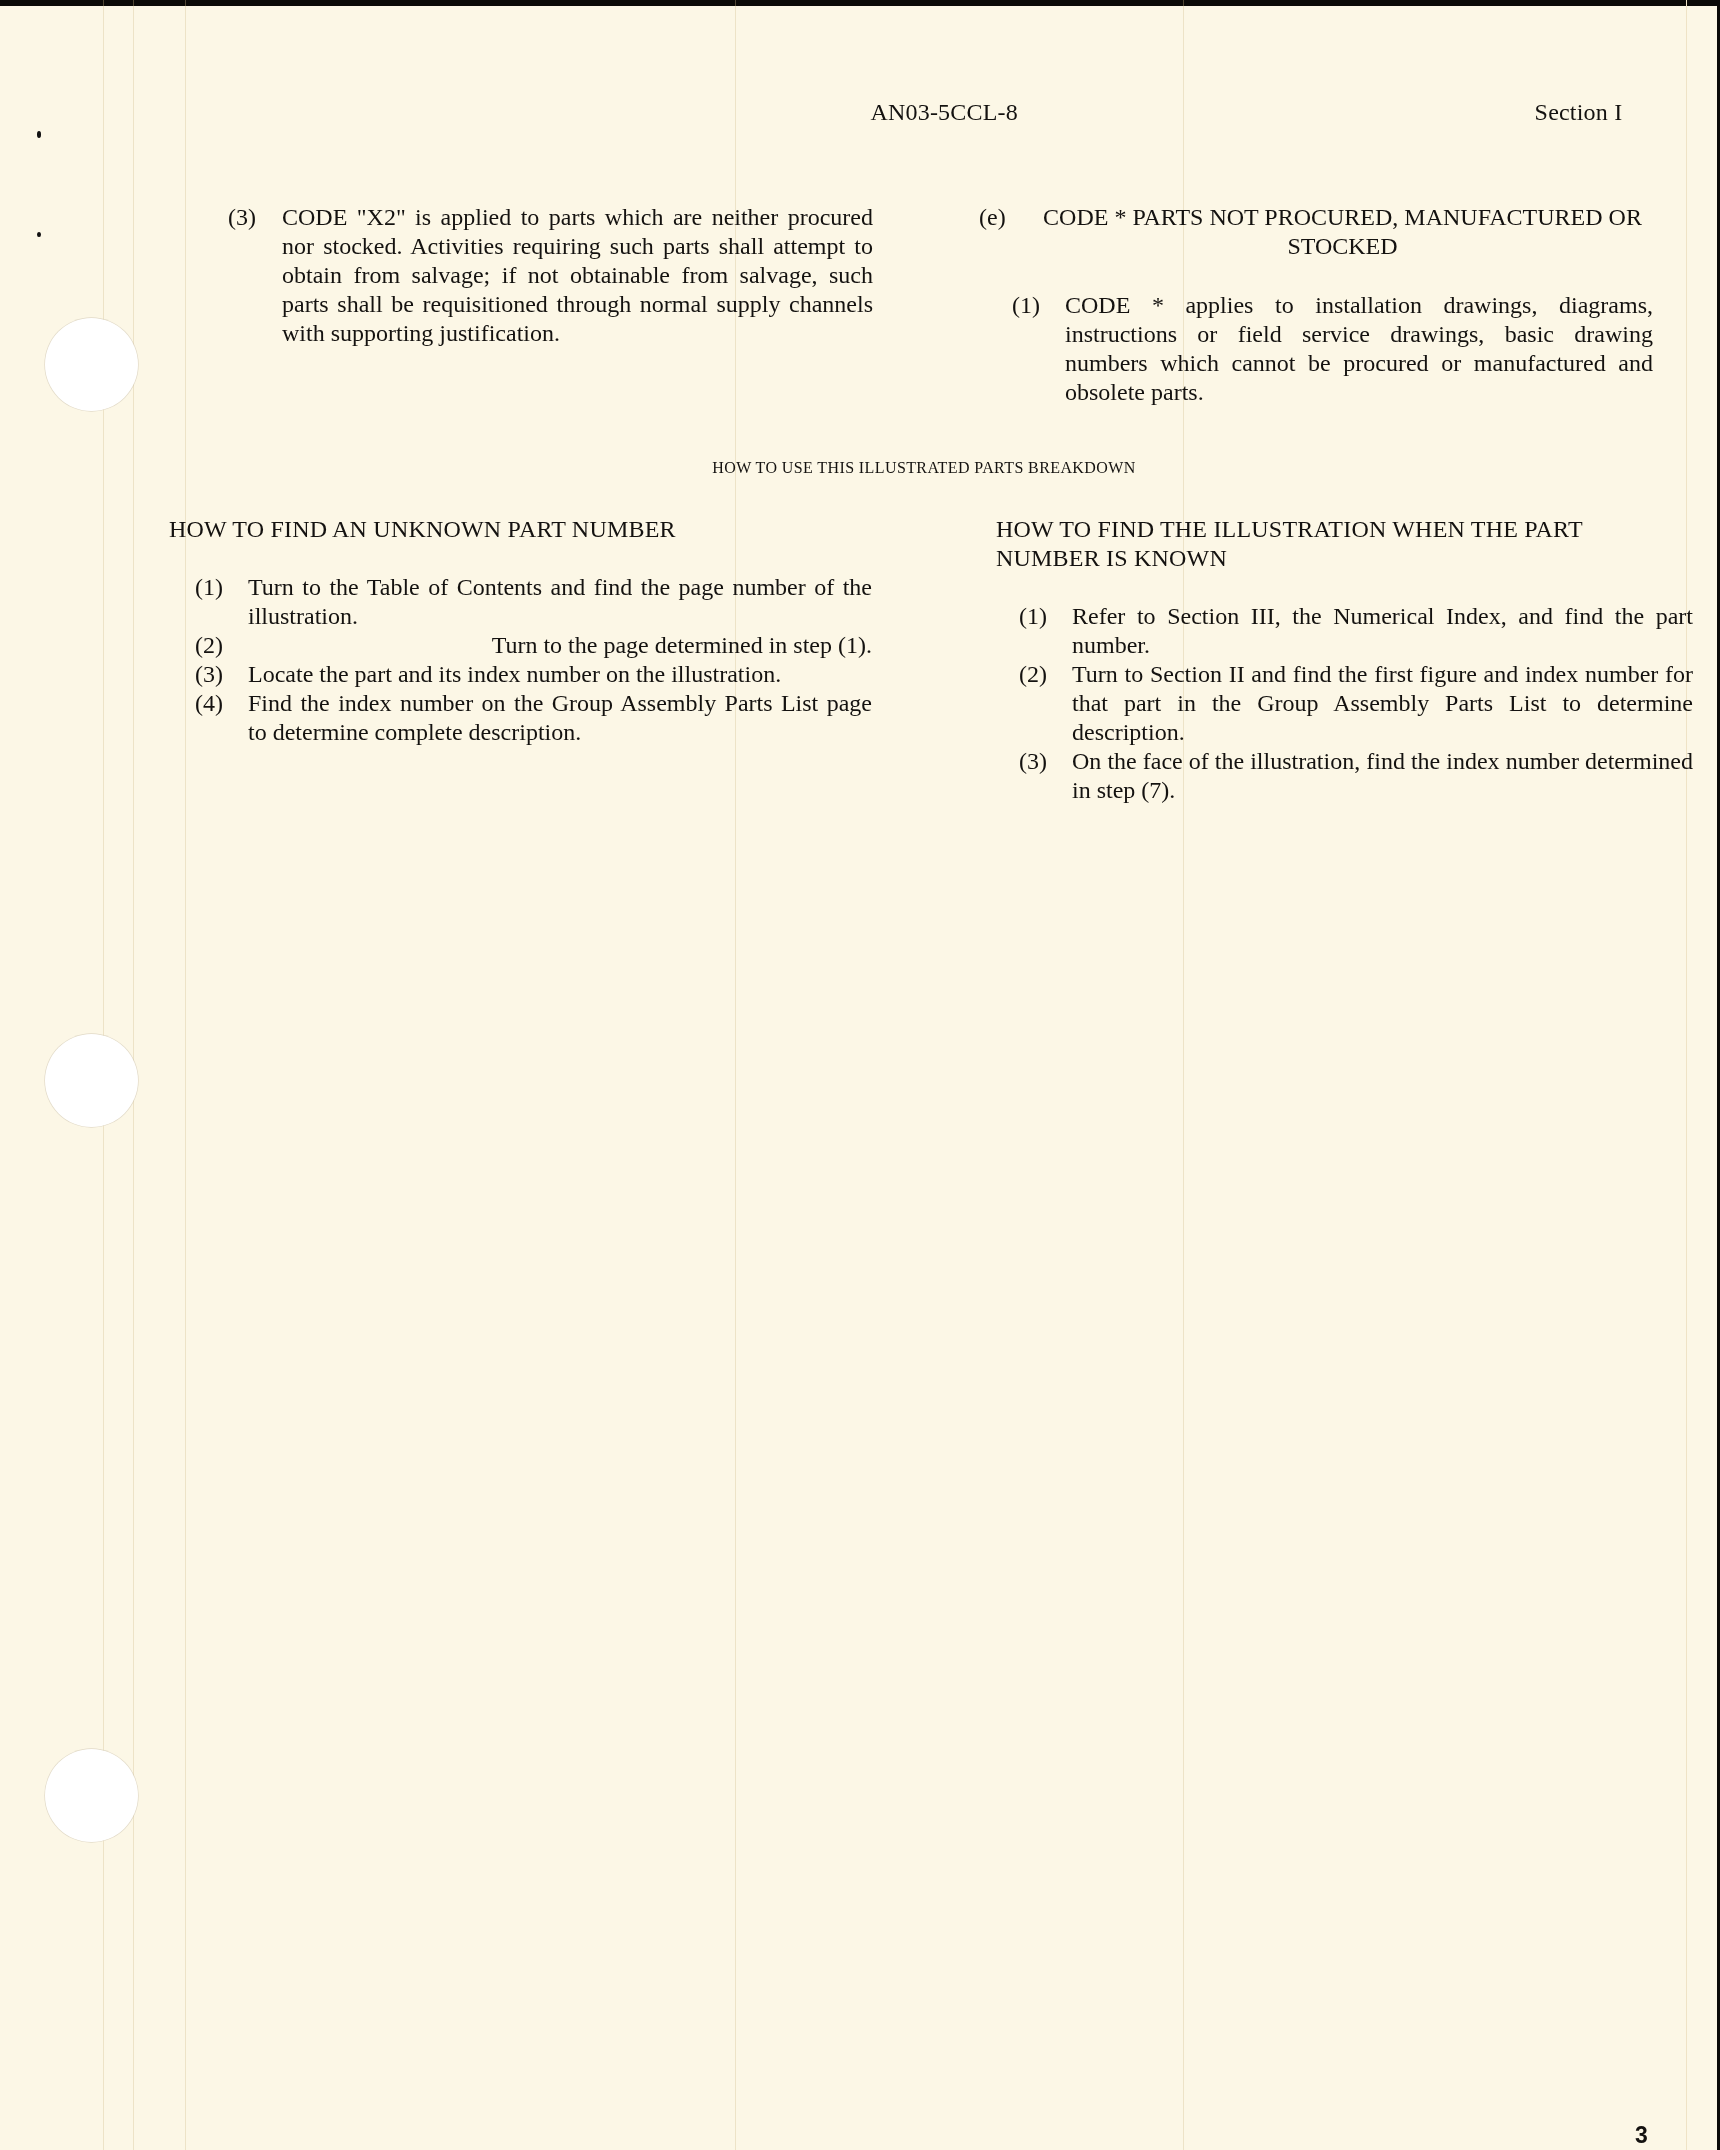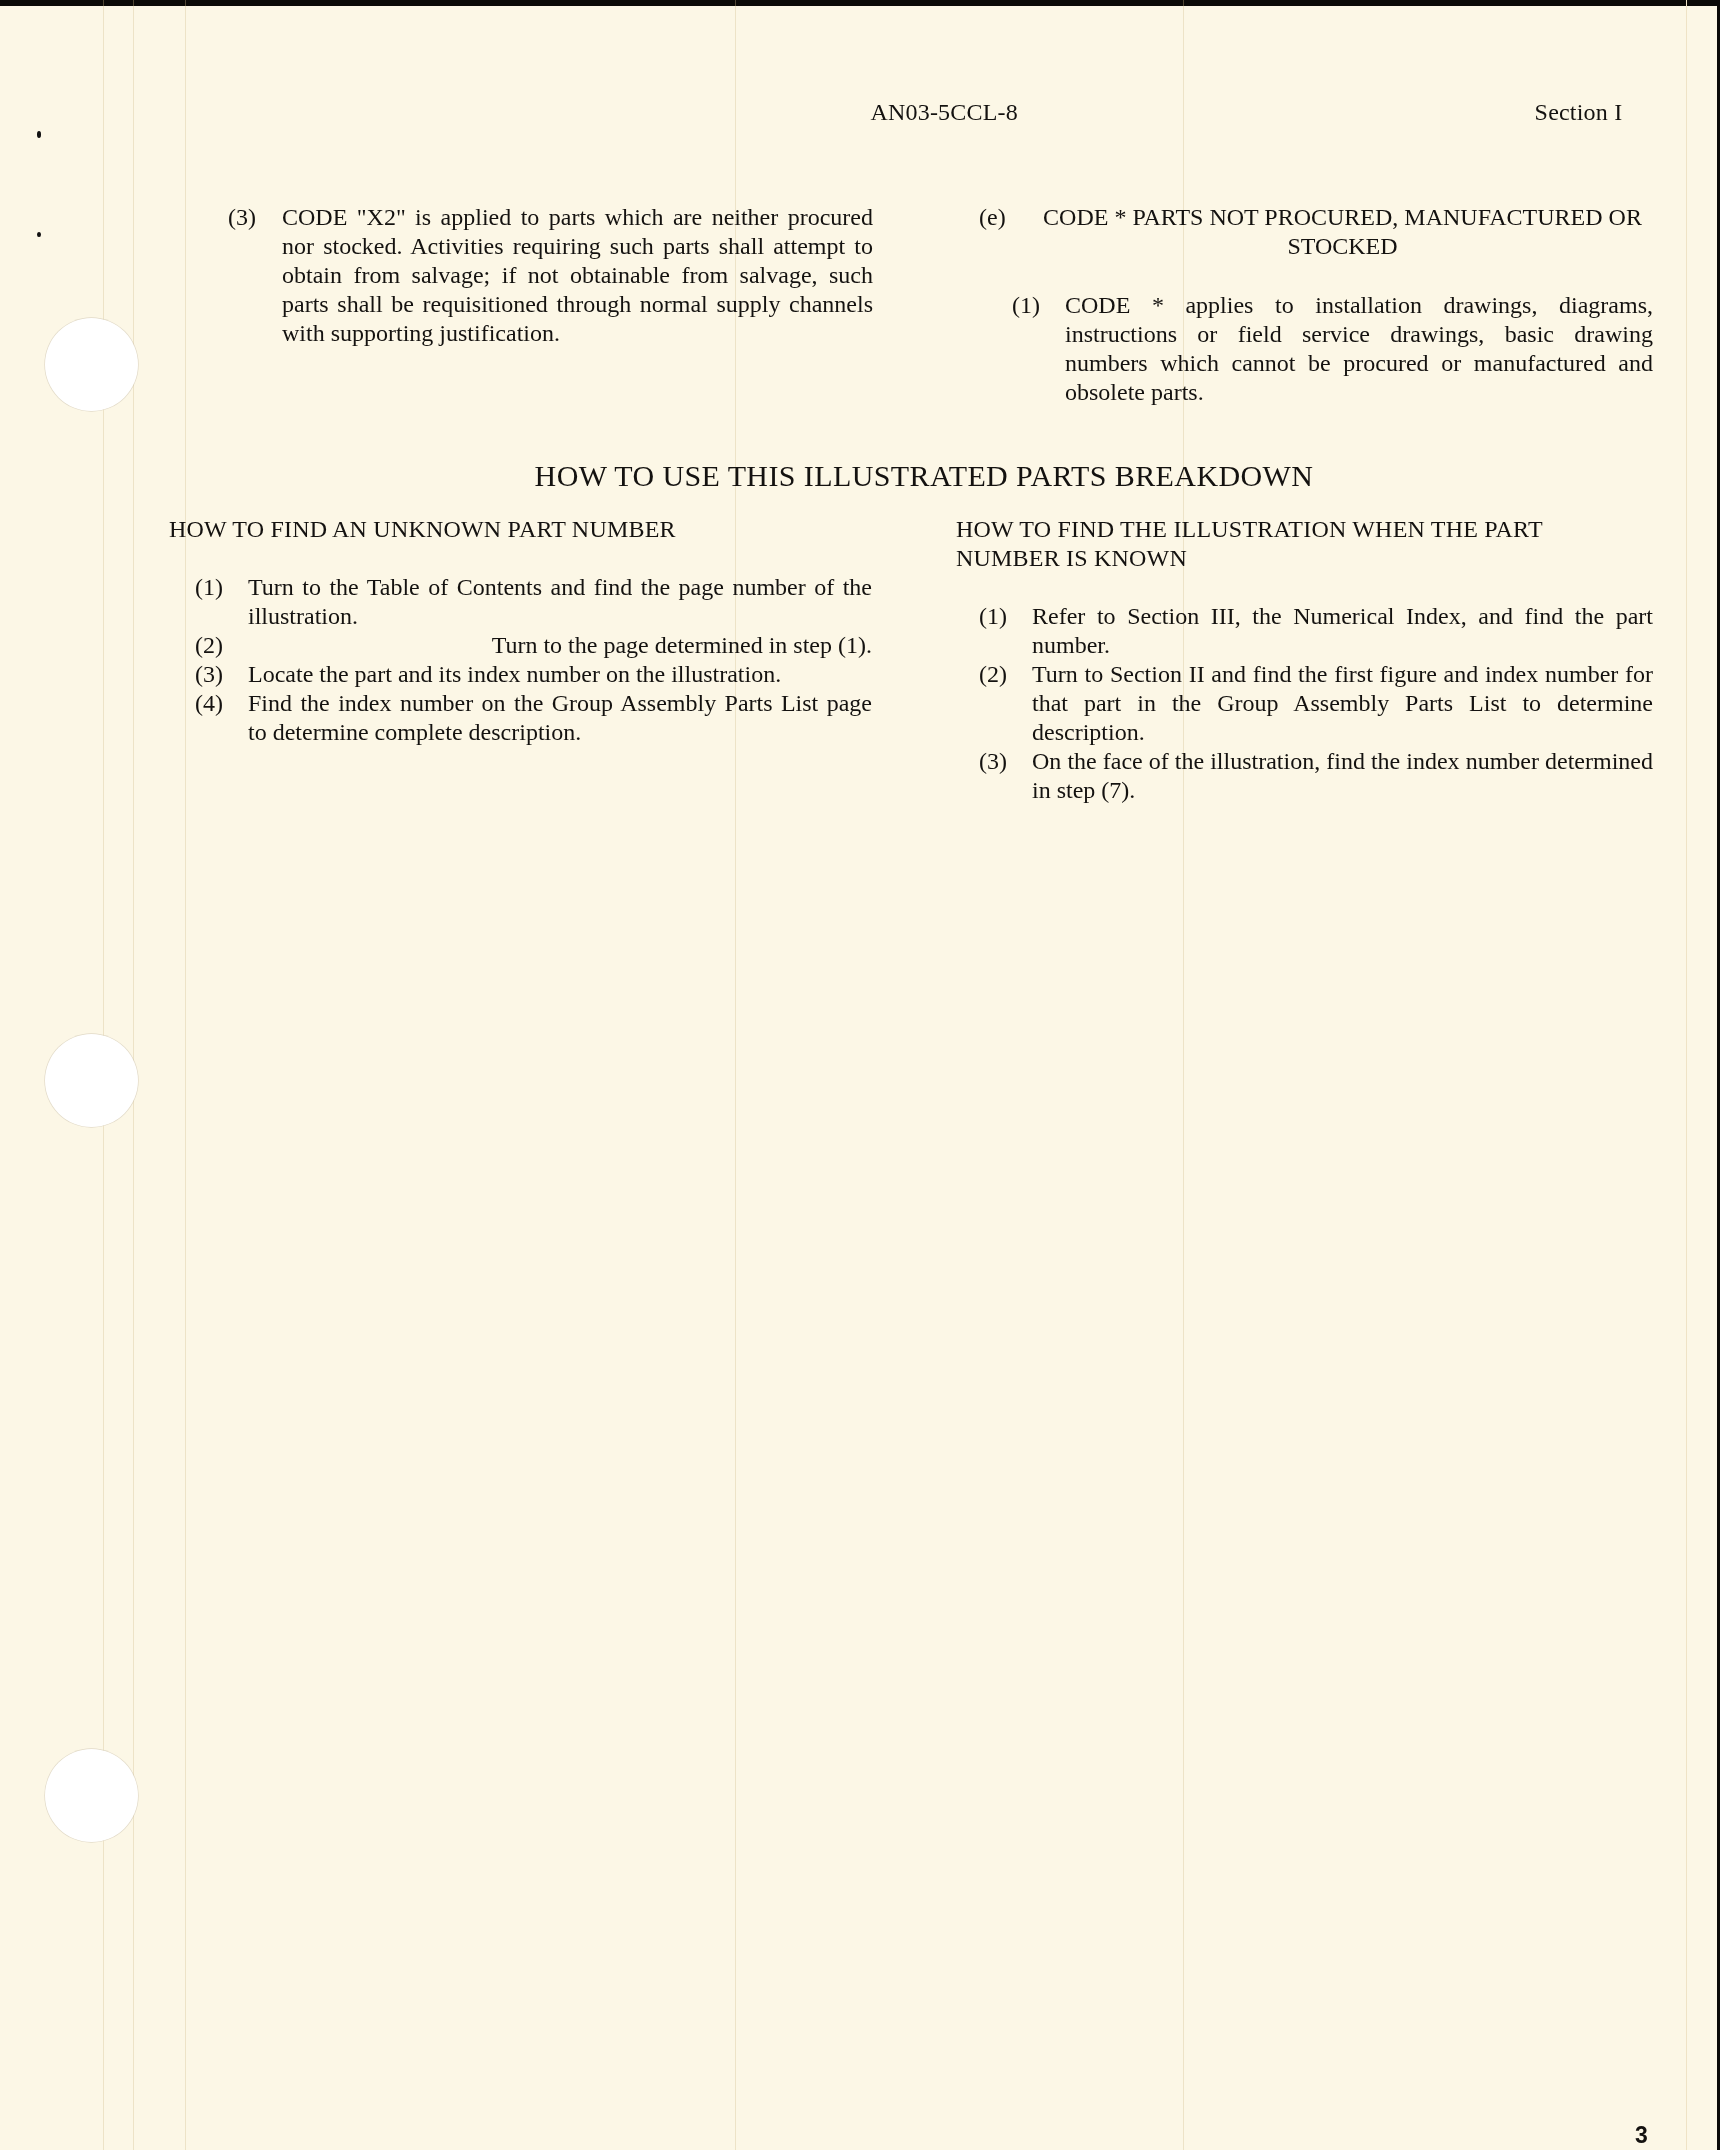--- a/index.html
+++ b/index.html
@@ -31,28 +31,28 @@
     .left-top { left: 228px; top: 203px; width: 645px; }
     .left-top .num { width: 54px; }
 
     .right-top { left: 979px; top: 203px; width: 674px; }
     .right-top .num { width: 53px; }
     .right-top .sub { margin-top: 30px; margin-left: 33px; }
     .right-top .sub .num { width: 53px; }
 
     .center-heading {
       position: absolute; top: 459px; left: 430px; width: 988px; text-align: center;
-      font-size: 30px; letter-spacing: 0.4px;
+      font-size: 16px; letter-spacing: 0.4px;
     }
 
     .col-heading { font-size: 24px; line-height: 29px; letter-spacing: 0.2px; }
     .left-bottom { left: 169px; top: 515px; width: 703px; }
     .left-bottom .list { margin-top: 29px; margin-left: 26px; }
     .left-bottom .num { width: 53px; }
-    .right-bottom { left: 956px; top: 515px; width: 697px; }
+    .right-bottom { left: 996px; top: 515px; width: 697px; }
     .right-bottom .list { margin-top: 29px; margin-left: 23px; }
     .right-bottom .num { width: 53px; }
 
     .page-number { position: absolute; left: 1635px; top: 2122px; font-family: "Liberation Sans", sans-serif; font-size: 23px; font-weight: bold; }
   </style>
 </head>
 <body>
 
 <div class="top-edge"></div>
 <div class="right-edge"></div>

